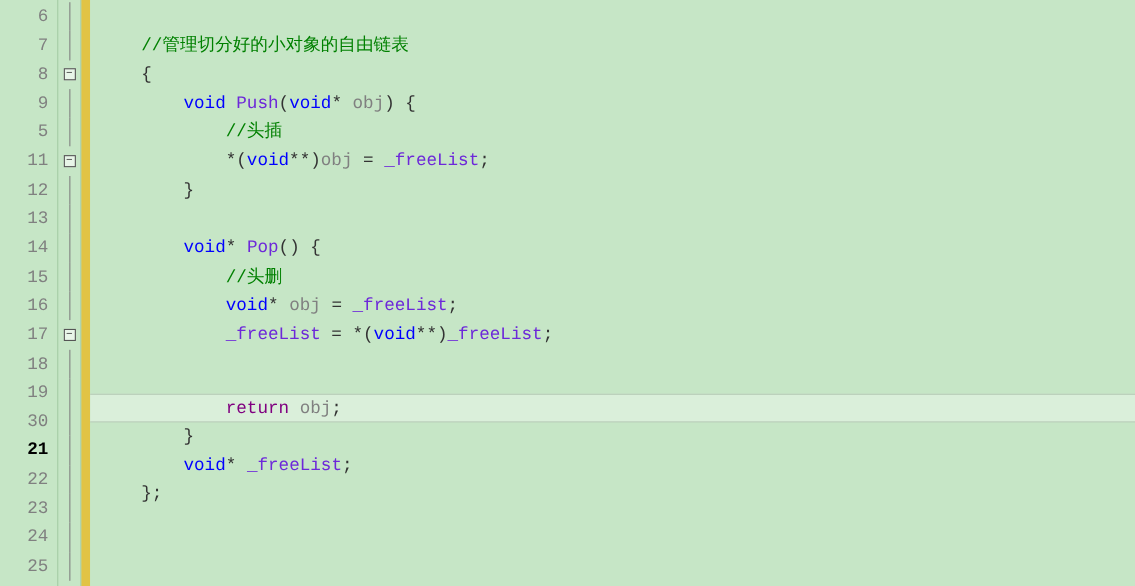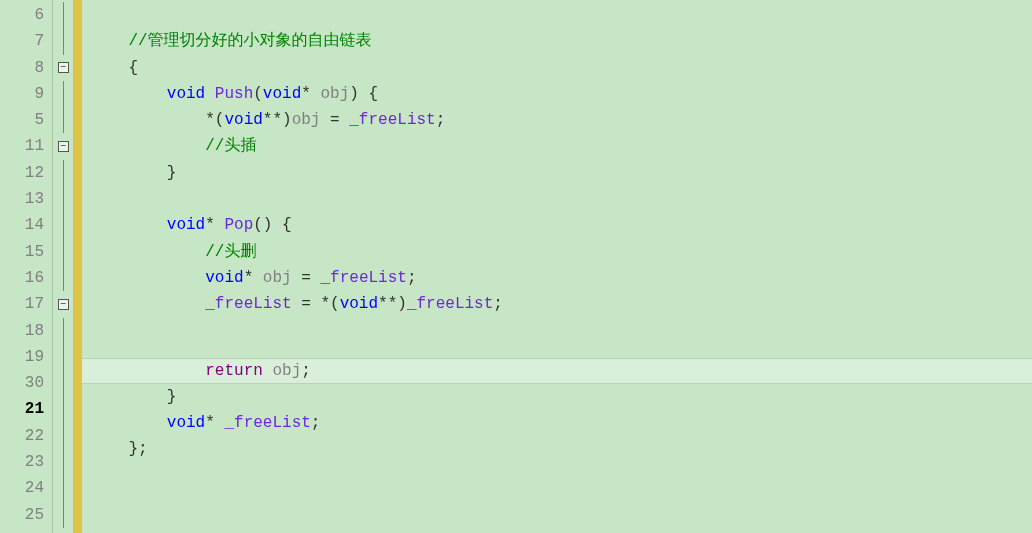--- a/index.html
+++ b/index.html
@@ -147,22 +147,22 @@
     <div class="line"><span class="fold-line"></span></div>
   </div>
 
   <div class="margin-col"></div>
 
   <div class="code">
     <div class="line"></div>
     <div class="line">    <span class="tok-comment">//管理切分好的小对象的自由链表</span></div>
     <div class="line">    <span class="tok-punct">{</span></div>
     <div class="line">        <span class="tok-keyword">void</span> <span class="tok-ident">Push</span><span class="tok-punct">(</span><span class="tok-keyword">void</span><span class="tok-punct">*</span> <span class="tok-member">obj</span><span class="tok-punct">)</span><span class="tok-punct"> {</span></div>
+    <div class="line">            <span class="tok-comment">//头插</span></div>
     <div class="line">            <span class="tok-punct">*(</span><span class="tok-keyword">void</span><span class="tok-punct">**</span><span class="tok-punct">)</span><span class="tok-member">obj</span><span class="tok-punct"> = </span><span class="tok-ident">_freeList</span><span class="tok-punct">;</span></div>
-    <div class="line">            <span class="tok-comment">//头插</span></div>
     <div class="line">        <span class="tok-punct">}</span></div>
     <div class="line"></div>
     <div class="line">        <span class="tok-keyword">void</span><span class="tok-punct">*</span> <span class="tok-ident">Pop</span><span class="tok-punct">() {</span></div>
     <div class="line">            <span class="tok-comment">//头删</span></div>
     <div class="line">            <span class="tok-keyword">void</span><span class="tok-punct">*</span> <span class="tok-member">obj</span><span class="tok-punct"> = </span><span class="tok-ident">_freeList</span><span class="tok-punct">;</span></div>
     <div class="line">            <span class="tok-ident">_freeList</span><span class="tok-punct"> = </span><span class="tok-punct">*(</span><span class="tok-keyword">void</span><span class="tok-punct">**</span><span class="tok-punct">)</span><span class="tok-ident">_freeList</span><span class="tok-punct">;</span></div>
     <div class="line current">            <span class="tok-keyword" style="color:#800080">return</span><span class="tok-member"> obj</span><span class="tok-punct">;</span></div>
     <div class="line">        <span class="tok-punct">}</span></div>
     <div class="line">        <span class="tok-keyword">void</span><span class="tok-punct">*</span> <span class="tok-ident">_freeList</span><span class="tok-punct">;</span></div>
     <div class="line">    <span class="tok-punct">};</span></div>

